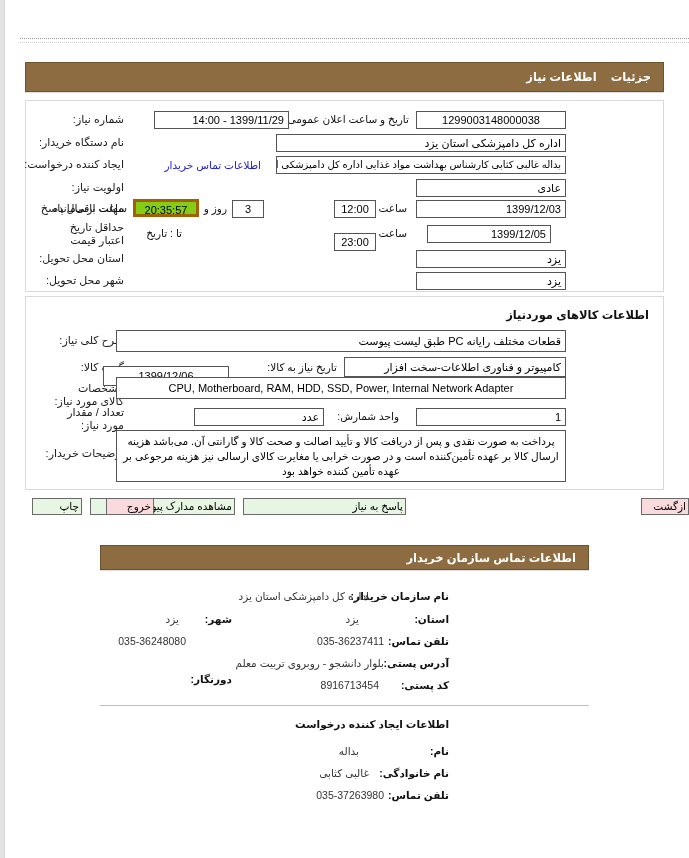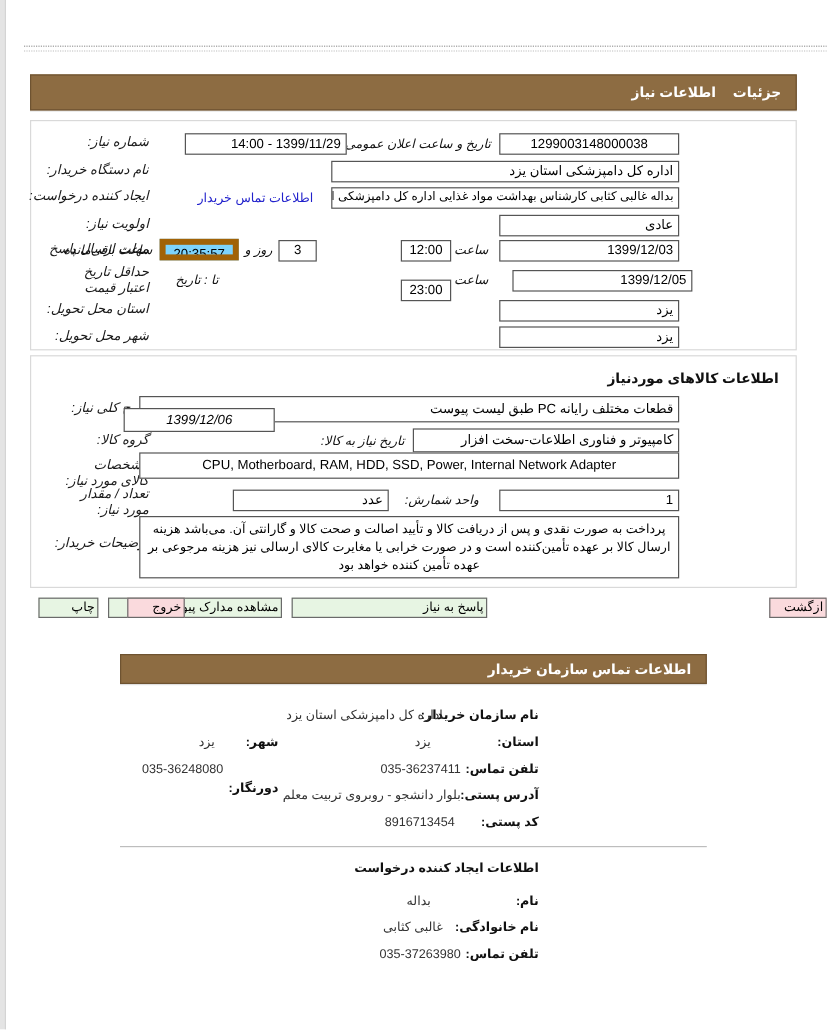--- a/index.html
+++ b/index.html
@@ -75,21 +75,20 @@
     position: absolute;
     background: #ffffff;
     border: 1px solid #d9d9d9;
     box-sizing: border-box;
   }
 
   .row {
     position: absolute;
     display: flex;
     align-items: center;
-    font-style: italic;
   }
 
   .lbl {
     font-size: 11px;
     color: #1a1a1a;
     white-space: nowrap;
     line-height: 1.25;
   }
   .lbl.two-line { line-height: 1.15; }
 
@@ -109,22 +108,22 @@
   .fld.right { text-align: right; }
   .fld.tall {
     height: 52px;
     line-height: 1.45;
     white-space: normal;
     text-align: right;
     padding: 3px 5px;
     font-size: 10.5px;
   }
   .fld.khaki {
-    background: #7dd3fc;
-    border: 5px solid #a16207;
+    background: #84cc16;
+    border: 3px solid #a16207;
   }
 
   .blue-link {
     color: #2222cc;
     font-size: 10.5px;
     text-decoration: none;
     white-space: nowrap;
     cursor: pointer;
   }
 
@@ -244,21 +243,21 @@
   <div class="row" style="right:562px; top:202px;">
     <span class="inline-lbl">ساعت باقی‌مانده</span>
   </div>
 
   <div class="row" style="right:565px; top:221px; width:72px;">
     <span class="lbl two-line" style="white-space:normal;">حداقل تاریخ اعتبار قیمت</span>
   </div>
   <div class="row" style="right:507px; top:227px;">
     <span class="inline-lbl">تا : تاریخ</span>
   </div>
-  <div class="fld right" style="position:absolute; right:112px; top:225px; width:150px;">1399/12/05</div>
+  <div class="fld right" style="position:absolute; right:138px; top:225px; width:124px;">1399/12/05</div>
   <div class="row" style="right:282px; top:227px;">
     <span class="inline-lbl">ساعت</span>
   </div>
   <div class="fld" style="position:absolute; right:313px; top:233px; width:42px;">23:00</div>
 
   <div class="row" style="right:565px; top:252px;">
     <span class="lbl">استان محل تحویل:</span>
   </div>
   <div class="fld right" style="position:absolute; right:123px; top:250px; width:150px;">یزد</div>
 
@@ -277,21 +276,21 @@
   </div>
   <div class="fld right" style="position:absolute; right:123px; top:330px; width:450px; height:22px; line-height:20px;">قطعات مختلف رایانه PC طبق لیست پیوست</div>
 
   <div class="row" style="right:565px; top:361px;">
     <span class="lbl">گروه کالا:</span>
   </div>
   <div class="fld right" style="position:absolute; right:123px; top:357px; width:222px; height:20px; line-height:18px;">کامپیوتر و فناوری اطلاعات-سخت افزار</div>
   <div class="row" style="right:352px; top:361px;">
     <span class="inline-lbl">تاریخ نیاز به کالا:</span>
   </div>
-  <div class="fld" style="position:absolute; right:460px; top:340px; width:126px; height:20px; line-height:18px;font-style:italic;">1399/12/06</div>
+  <div class="fld" style="position:absolute; right:460px; top:366px; width:126px; height:20px; line-height:18px;">1399/12/06</div>
 
   <div class="row" style="right:565px; top:382px; width:70px;">
     <span class="lbl two-line" style="white-space:normal;">مشخصات کالای مورد نیاز:</span>
   </div>
   <div class="fld" style="position:absolute; right:123px; top:377px; width:450px; height:22px; line-height:20px; direction:ltr; text-align:center;">CPU, Motherboard, RAM, HDD, SSD, Power, Internal Network Adapter</div>
 
   <div class="row" style="right:565px; top:406px; width:70px;">
     <span class="lbl two-line" style="white-space:normal;">تعداد / مقدار مورد نیاز:</span>
   </div>
   <div class="fld right" style="position:absolute; right:123px; top:408px; width:150px;">1</div>
@@ -318,21 +317,21 @@
   <div class="c-lbl blur" style="right:240px; top:590px;">نام سازمان خریدار:</div>
   <div class="c-val blur" style="right:320px; top:590px;">اداره کل دامپزشکی استان یزد</div>
 
   <div class="c-lbl blur" style="right:240px; top:613px;">استان:</div>
   <div class="c-val blur" style="right:330px; top:613px;">یزد</div>
   <div class="c-lbl blur" style="right:457px; top:613px;">شهر:</div>
   <div class="c-val blur" style="right:510px; top:613px;">یزد</div>
 
   <div class="c-lbl blur" style="right:240px; top:635px;">تلفن تماس:</div>
   <div class="c-val ltr blur" style="right:305px; top:635px;">035-36237411</div>
-  <div class="c-lbl blur" style="right:457px; top:651px;">دورنگار:</div>
+  <div class="c-lbl blur" style="right:457px; top:673px;">دورنگار:</div>
   <div class="c-val ltr blur" style="right:503px; top:635px;">035-36248080</div>
 
   <div class="c-lbl blur" style="right:240px; top:657px;">آدرس پستی:</div>
   <div class="c-val blur" style="right:305px; top:657px;">بلوار دانشجو - روبروی تربیت معلم</div>
 
   <div class="c-lbl blur" style="right:240px; top:679px;">کد پستی:</div>
   <div class="c-val ltr blur" style="right:310px; top:679px;">8916713454</div>
 
   <div class="hr-line" style="left:100px; right:100px; top:705px;"></div>
 

